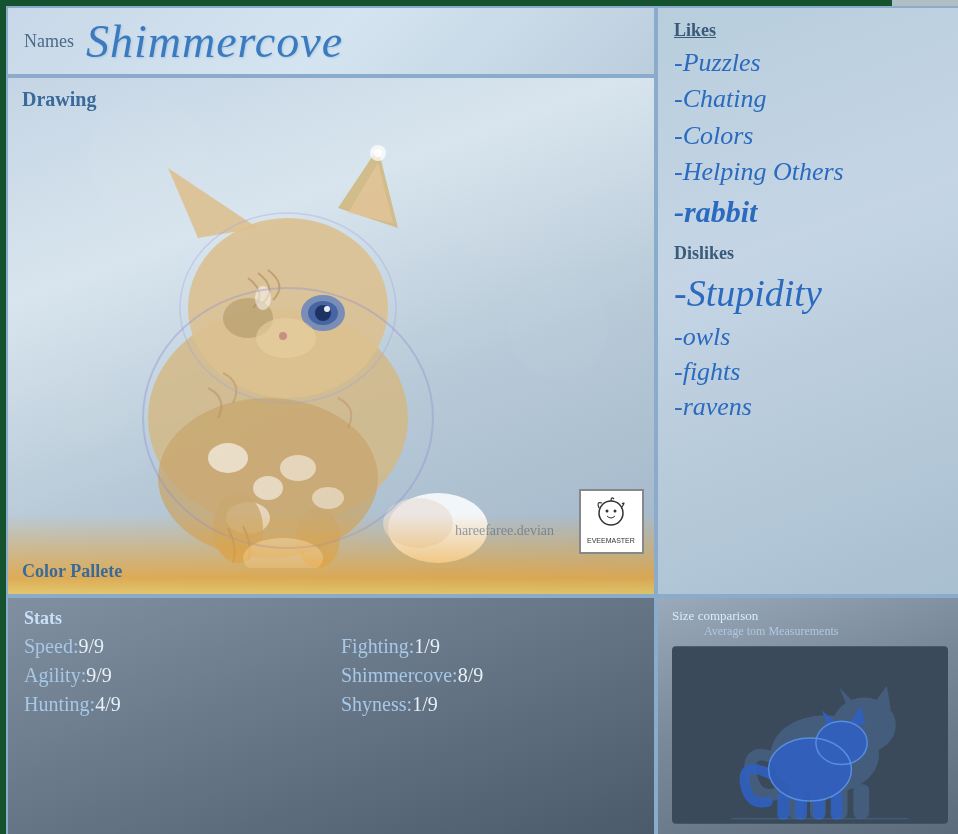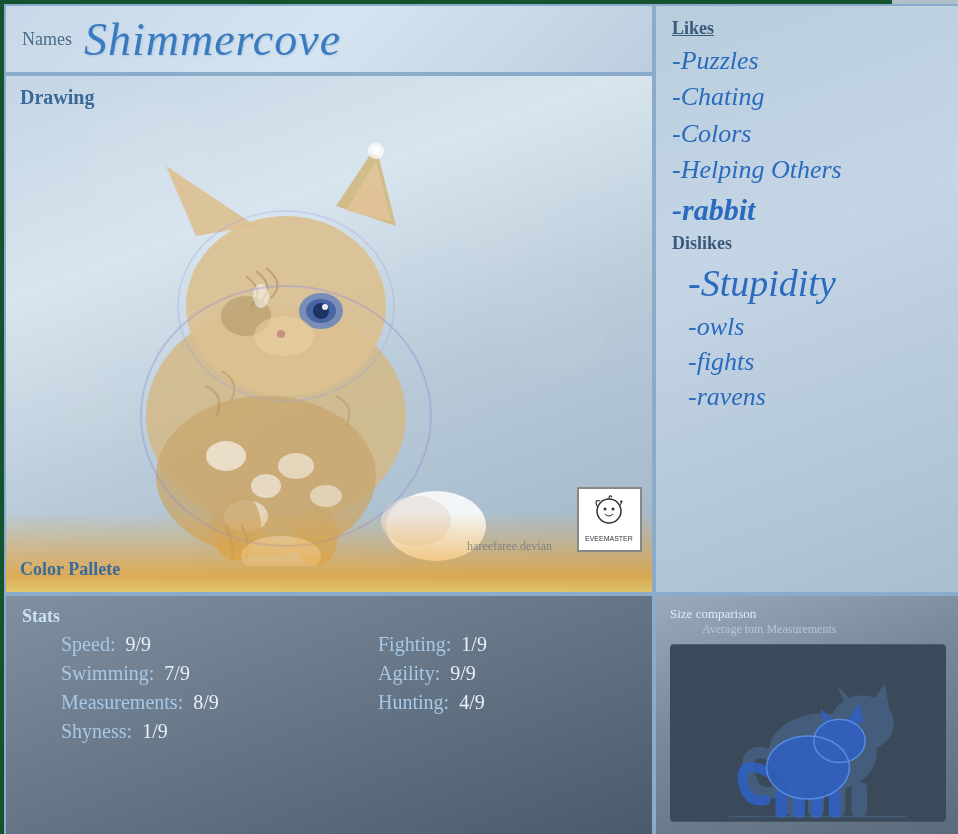--- a/index.html
+++ b/index.html
@@ -11,21 +11,21 @@
       font-family: 'Comic Sans MS', 'Chalkboard SE', cursive;
       background: #b0bec5;
     }
 
     .main-container {
       width: 892px;
       height: 834px;
       display: grid;
       grid-template-columns: 650px 308px;
       grid-template-rows: 70px 520px 244px;
-      border: 4px solid #14532d;
+      border: 6px solid #14532d;
     }
 
     
     .header {
       grid-column: 1 / 2;
       grid-row: 1 / 2;
       background: linear-gradient(135deg, #c8d8e8 0%, #d4e4f0 50%, #bccede 100%);
       border: 2px solid #8aabca;
       display: flex;
       align-items: center;
@@ -98,24 +98,24 @@
       left: 0;
       right: 0;
       height: 80px;
       background: linear-gradient(to top, #f5c842 0%, #f0a020 20%, transparent 100%);
       opacity: 0.7;
     }
 
     
     .watermark {
       position: absolute;
-      bottom: 38px;
+      bottom: 55px;
       right: 100px;
       color: rgba(80,100,130,0.6);
-      font-size: 12px;
+      font-size: 14px;
     }
 
     
     .artist-stamp {
       position: absolute;
       bottom: 40px;
       right: 10px;
       width: 65px;
       height: 65px;
       background: white;
@@ -159,30 +159,29 @@
 
     .likes-item.large {
       font-size: 30px;
       font-weight: bold;
     }
 
     .dislikes-title {
       color: #3a5a7a;
       font-size: 18px;
       font-weight: bold;
-      margin-top: 2px;
+      margin-top: 10px;
       margin-bottom: 4px;
     }
 
     .dislike-item {
       color: #2a6abf;
       font-size: 26px;
       line-height: 1.35;
       font-style: italic;
-      margin-left: 16px;
     }
 
     .dislike-item.large {
       font-size: 38px;
     }
 
     
     .stats-panel {
       grid-column: 1 / 2;
       grid-row: 3 / 4;
@@ -241,22 +240,21 @@
     
     .size-svg {
       width: 100%;
       height: 180px;
     }
 
     
     .stat-row {
       display: flex;
       align-items: baseline;
-      gap: 10px;
-      margin-left: 39px;
+      gap: 0;
     }
   </style>
 </head>
 <body>
 
 <div class="main-container">
 
   <div class="header">
     <span class="header-names-label">Names</span>
     <span class="header-name">Shimmercove</span>
@@ -376,29 +374,25 @@
     <div class="stats-grid">
       <div class="stat-row">
         <span class="stat-item">Speed:</span>
           <span class="stat-val">9/9</span>
       </div>
       <div class="stat-row">
         <span class="stat-item">Fighting:</span>
           <span class="stat-val">1/9</span>
       </div>
       <div class="stat-row">
-        <span class="stat-item">Swimming:</span>
-          <span class="stat-val">7/9</span>
-      </div>
-      <div class="stat-row">
         <span class="stat-item">Agility:</span>
           <span class="stat-val">9/9</span>
       </div>
       <div class="stat-row">
-        <span class="stat-item">Measurements:</span>
+        <span class="stat-item">Shimmercove:</span>
           <span class="stat-val">8/9</span>
       </div>
       <div class="stat-row">
         <span class="stat-item">Hunting:</span>
           <span class="stat-val">4/9</span>
       </div>
       <div class="stat-row">
         <span class="stat-item">Shyness:</span>
           <span class="stat-val">1/9</span>
       </div>

